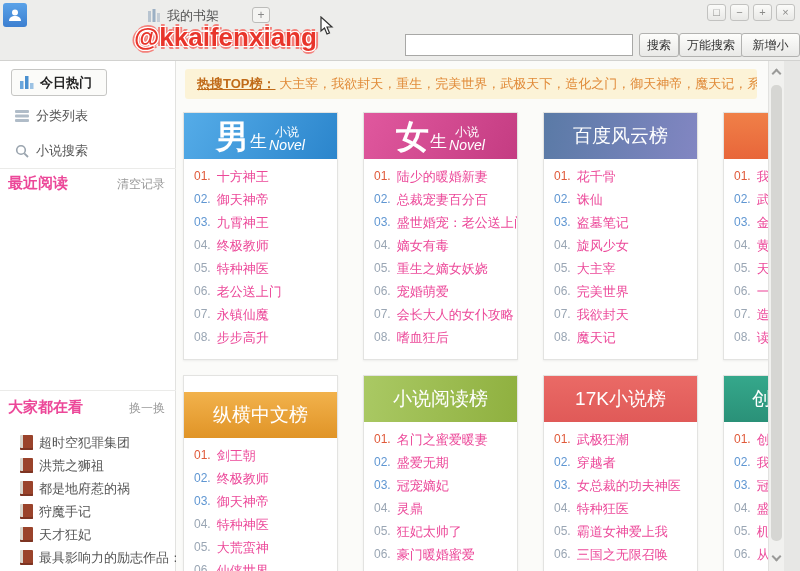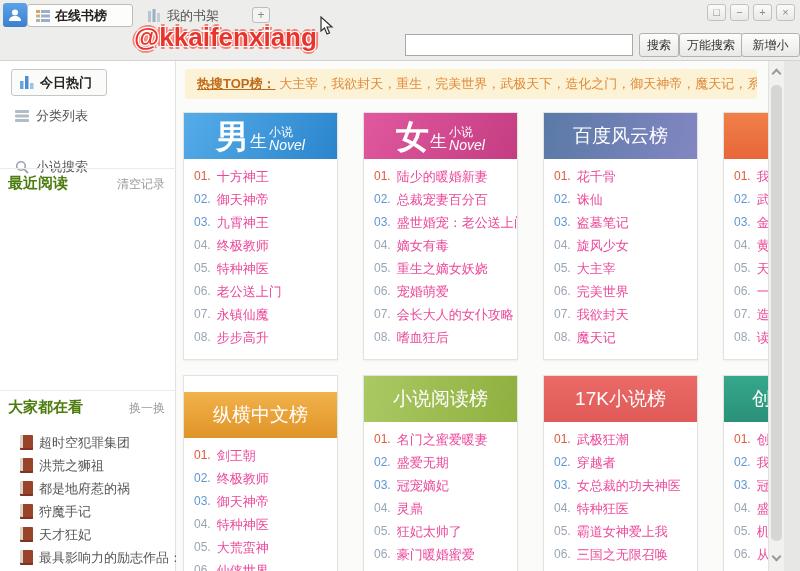--- a/index.html
+++ b/index.html
@@ -44,26 +44,26 @@
   .scrollbar{position:absolute;left:768px;top:0;width:16px;height:510px;background:#f1f1ef;border-left:1px solid #e2e2e0;}
   .sb-thumb{position:absolute;left:2px;top:24px;bottom:30px;width:11px;background:#d6d6d3;border-radius:5px;}
   .chev{position:absolute;left:4px;width:7px;height:7px;border-left:2px solid #9a9a98;border-top:2px solid #9a9a98;}
   .chev.up{top:9px;transform:rotate(45deg);}
   .chev.down{bottom:11px;transform:rotate(225deg);}
   
   .sidebar{position:absolute;left:0;top:0;width:176px;height:510px;background:#fff;border-right:1px solid #e2e2e0;}
   .navbox{position:absolute;left:11px;top:8px;width:96px;height:27px;border:1px solid #c6c6c4;border-radius:3px;
     background:#fbfbf9;display:flex;align-items:center;gap:6px;padding:0 8px;font-size:13px;font-weight:bold;color:#222;}
   .navitem{position:absolute;left:15px;display:flex;align-items:center;gap:7px;font-size:13px;color:#555;}
-  .nav2{top:46px;} .nav3{top:97px;}
+  .nav2{top:46px;} .nav3{top:81px;}
   .sdiv{position:absolute;left:0;width:176px;border-top:1px solid #ebebe9;}
   .d1{top:107px;} .d2{top:329px;}
   .secrow{position:absolute;left:8px;right:10px;display:flex;justify-content:space-between;align-items:baseline;}
   .r1{top:113px;} .r2{top:337px;}
-  .sectitle{font-size:15px;font-weight:bold;color:#4d7c0f;}
+  .sectitle{font-size:15px;font-weight:bold;color:#ec4899;}
   .seclink{font-size:12px;color:#999;}
   .booklist{position:absolute;left:16px;top:366px;width:156px;margin:4px;padding:0;list-style:none;}
   .bookrow{height:23px;display:flex;align-items:center;gap:6px;white-space:nowrap;overflow:hidden;}
   .bookicon{flex:0 0 13px;width:13px;height:15px;border-radius:1px;
     background:linear-gradient(to right,#d9d5cd 0 3px,#9a432b 3px);
     box-shadow:inset 0 -2px 0 #7d3422;}
   .booktitle{font-size:13px;color:#555;}
   
   .main{position:absolute;left:176px;top:0;width:592px;height:510px;overflow:hidden;}
   .hotbar{position:absolute;left:9px;top:8px;width:572px;height:30px;background:#fcf3d7;border-radius:3px;
@@ -78,21 +78,21 @@
   .h-male{background:linear-gradient(120deg,#55ace8,#2b85cc);}
   .h-female{background:linear-gradient(120deg,#e0589e,#c43c82);}
   .h-baidu{background:linear-gradient(100deg,#5a7aa6,#8286c2);font-size:19px;}
   .h-qidian{background:linear-gradient(#f08048,#e8663a);font-size:19px;}
   .h-zongheng{background:linear-gradient(#f2b24c,#e09427);font-size:19px;margin-top:16px;}
   .h-reading{background:linear-gradient(100deg,#aac964,#8fb03f);font-size:19px;}
   .h-17k{background:linear-gradient(#ea6a66,#e05a58);font-size:19px;}
   .h-chuangshi{background:linear-gradient(#35a88b,#2a9178);font-size:19px;justify-content:flex-start;padding-left:28px;}
   .hb{font-size:33px;font-weight:bold;line-height:1;}
   .hm{font-size:17px;margin:10px 2px 0 1px;}
-  .hs{display:flex;flex-direction:column;line-height:1;margin-top:6px;}
+  .hs{display:flex;flex-direction:column;line-height:1;margin-top:6px;text-align:center;}
   .hs .s1{font-size:12px;}
   .hs .s2{font-size:14px;font-style:italic;}
   .list{margin:6px 0 0 0;padding:0 0 0 10px;list-style:none;}
   .list li{height:23px;line-height:23px;display:flex;gap:6px;white-space:nowrap;overflow:hidden;}
   .num{font-size:12px;color:#9aa6b4;flex:0 0 auto;}
   .i0 .num{color:#e05a3a;}
   .i1 .num,.i2 .num{color:#5f96d2;}
   .bt{font-size:13px;color:#ec4899;}
   
   .icn{display:inline-flex;}
@@ -101,31 +101,20 @@
 <body>
 
 <div class="window">
 
   <div class="titlebar">
     <div class="avatar">
       <svg width="16" height="16" viewBox="0 0 16 16">
         <circle cx="8" cy="5.5" r="3" fill="#fff"></circle>
           <path d="M2 14c0-3.3 2.7-5 6-5s6 1.7 6 5z" fill="#fff"></path>
       </svg>
-    </div>
-    <div class="tab active">
-      <svg class="icn" width="14" height="12" viewBox="0 0 14 12">
-        <rect x="0" y="0" width="4" height="3" fill="#e0a050"></rect>
-          <rect x="5" y="0" width="9" height="3" fill="#9ab0c8"></rect>
-        <rect x="0" y="4.5" width="4" height="3" fill="#c8b090"></rect>
-          <rect x="5" y="4.5" width="9" height="3" fill="#9ab0c8"></rect>
-        <rect x="0" y="9" width="4" height="3" fill="#b0b0b0"></rect>
-          <rect x="5" y="9" width="9" height="3" fill="#9ab0c8"></rect>
-      </svg>
-      <span>在线书榜</span>
     </div>
     <div class="tab inactive">
       <svg class="icn" width="14" height="13" viewBox="0 0 14 13">
         <rect x="0" y="2" width="3" height="11" fill="#b8c4d0"></rect>
           <rect x="4.5" y="0" width="3" height="13" fill="#9cb0c4"></rect>
         <rect x="9" y="4" width="3" height="9" fill="#c4cdd6"></rect>
       </svg>
       <span>我的书架</span>
     </div>
     <div class="plusbtn">+</div>

